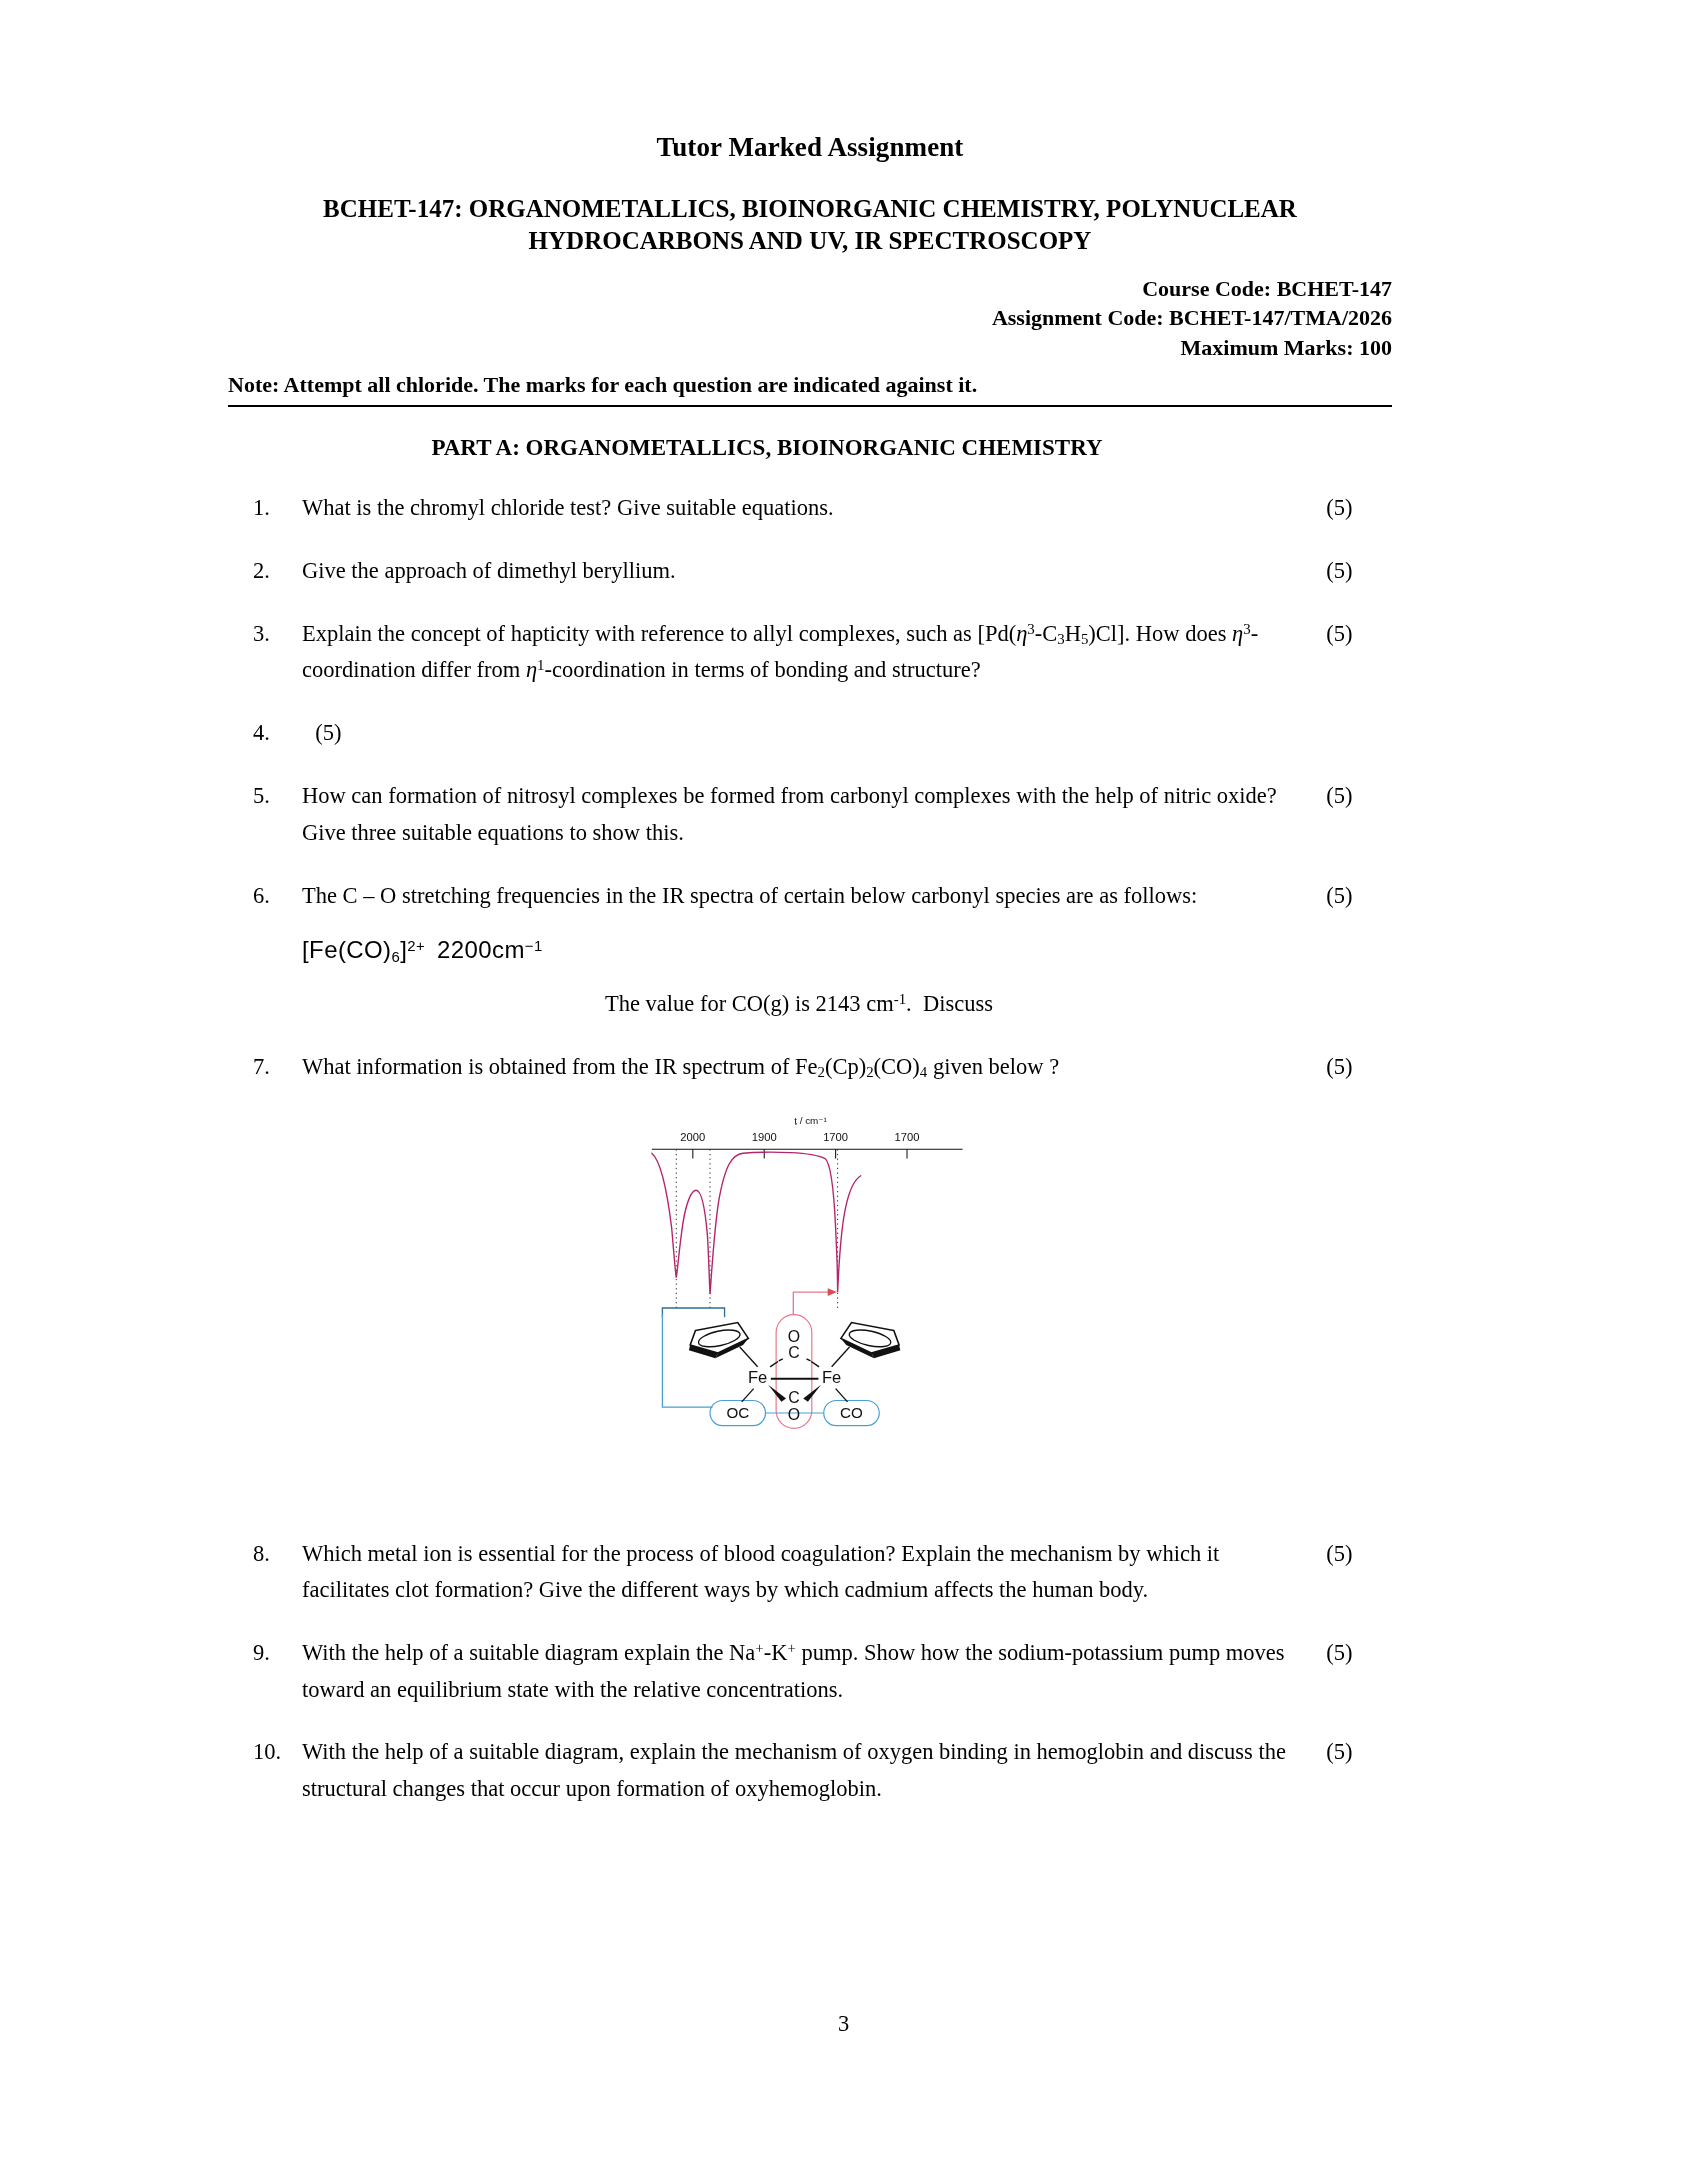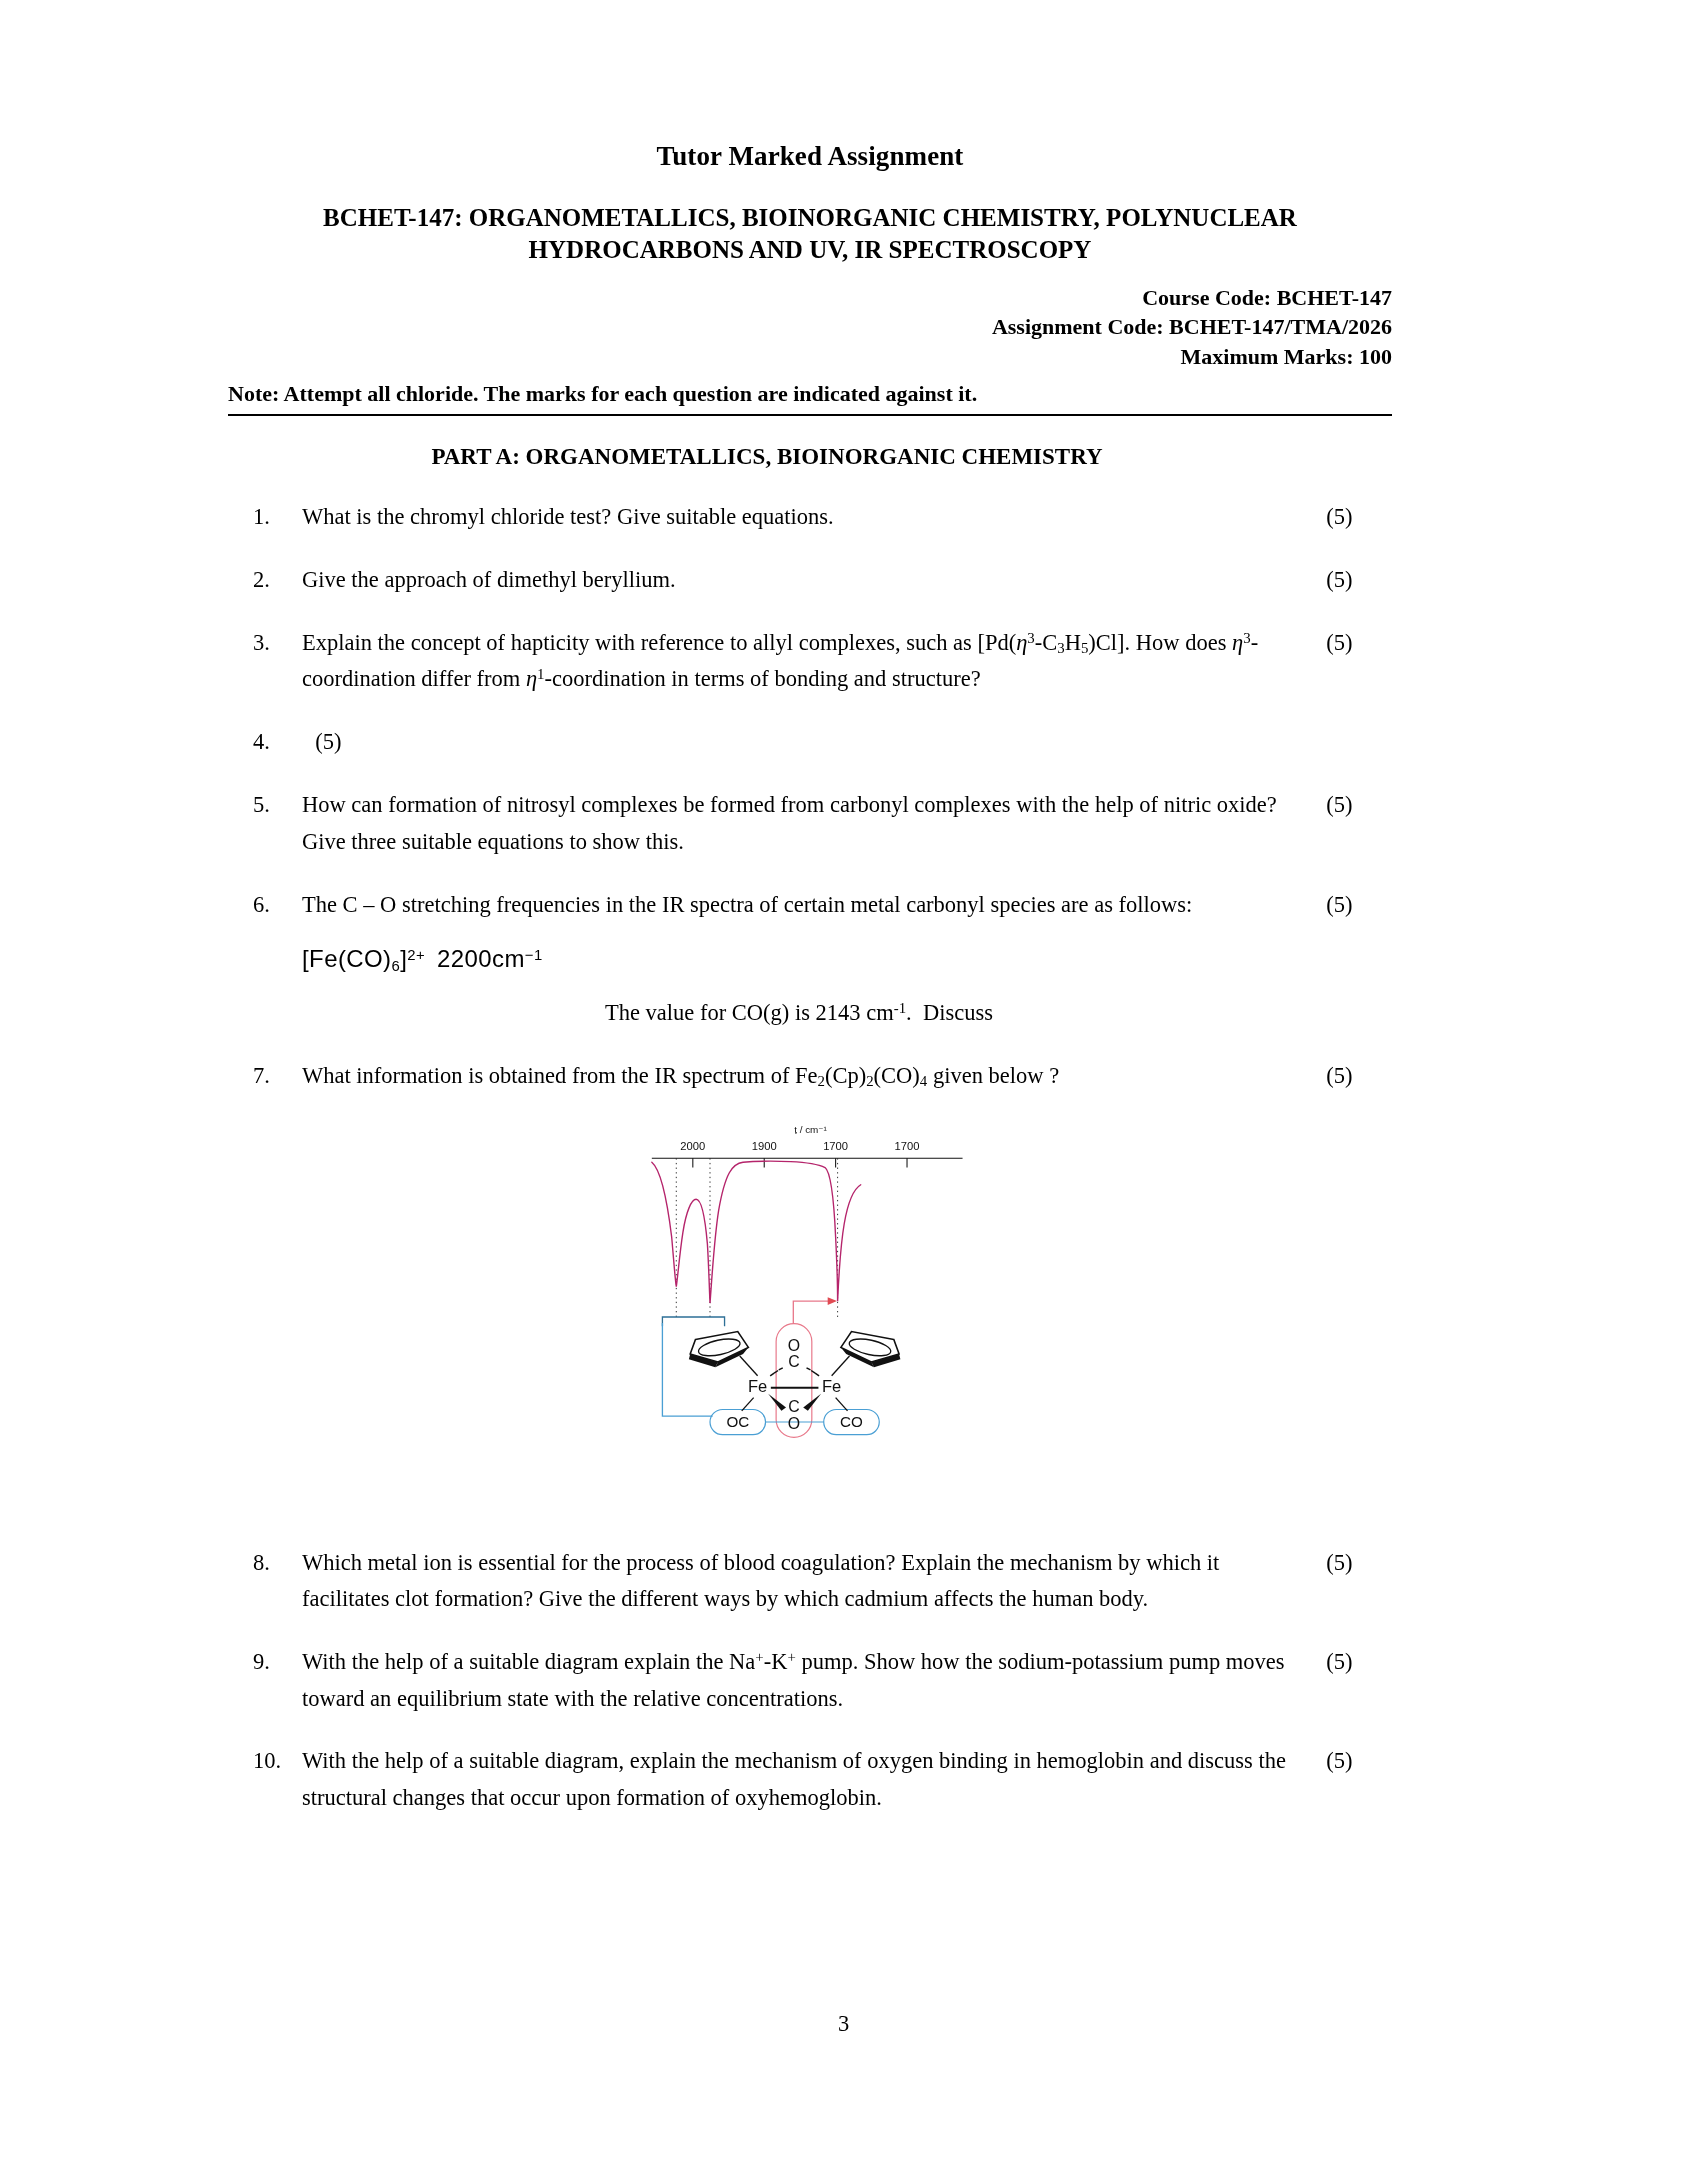--- a/index.html
+++ b/index.html
@@ -16,21 +16,21 @@
     width: 1687px;
     height: 2183px;
     background: #ffffff;
     box-sizing: border-box;
     padding: 0;
     overflow: hidden;
   }
   .inner {
     position: absolute;
     left: 228px;
-    top: 15px;
+    top: 6px;
     width: 1164px;
   }
 
   
   .doc-title {
     text-align: center;
     font-weight: bold;
     font-size: 27px;
     margin-top: 126px;
     letter-spacing: 0.1px;
@@ -193,21 +193,21 @@
 
       <div class="qrow">
         <div class="qnum">5.</div>
         <div class="qbody">How can formation of nitrosyl complexes be formed from carbonyl complexes with the help of nitric oxide? Give three suitable equations to show this.</div>
         <div class="qmarks">(5)</div>
       </div>
 
       <div class="qrow">
         <div class="qnum">6.</div>
         <div class="qbody">
-          <div>The C – O stretching frequencies in the IR spectra of certain metal carbonyl species are as follows:</div>
+          <div>The C – O stretching frequencies in the IR spectra of certain below carbonyl species are as follows:</div>
           <div class="chemline">[Fe(CO)<sub>6</sub>]<sup>2+</sup><span class="gap-sm"></span>2200cm<sup>−1</sup></div>
           <div style="margin-top:16px;text-align:center;">The value for CO(g) is 2143 cm<sup>-1</sup>.&nbsp; Discuss</div>
         </div>
         <div class="qmarks">(5)</div>
       </div>
 
       <div class="qrow">
         <div class="qnum">7.</div>
         <div class="qbody">
           What information is obtained from the IR spectrum of Fe<sub>2</sub>(Cp)<sub>2</sub>(CO)<sub>4</sub> given below ?

